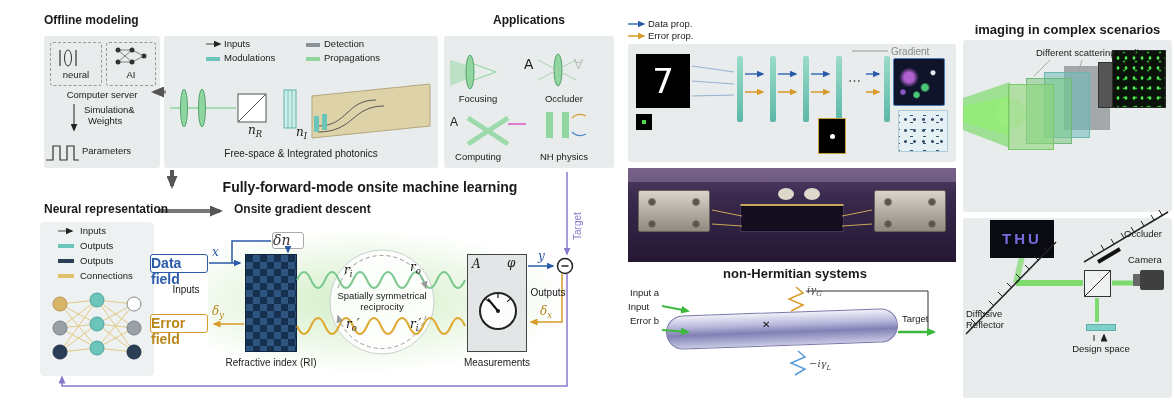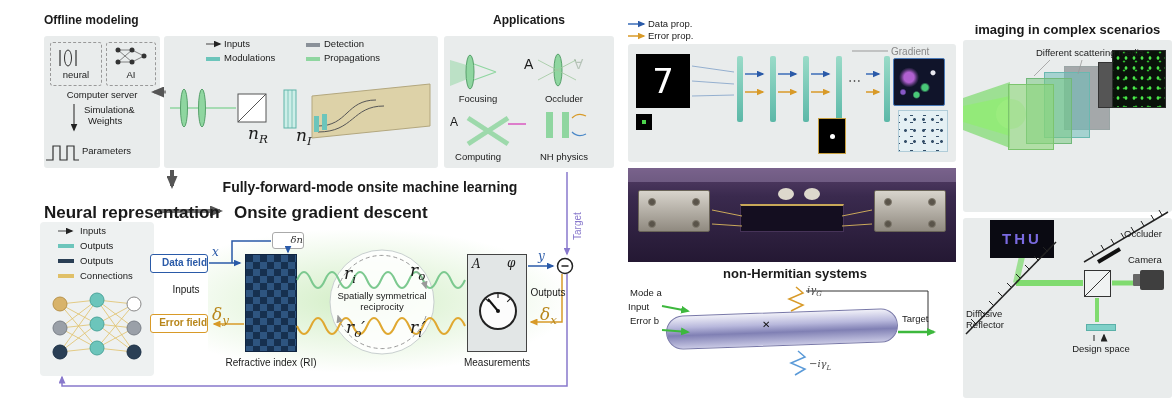--- a/index.html
+++ b/index.html
@@ -5,28 +5,28 @@
 *{margin:0;padding:0;box-sizing:border-box}
 html,body{background:#fff}
 body{font-family:"Liberation Sans",sans-serif;color:#1a1a1a}
 .fig{position:relative;width:1174px;height:403px;background:#fff;overflow:hidden;font-size:11px}
 .abs{position:absolute}
 .z0{z-index:0}.z1{z-index:1}.z2{z-index:2}.z3{z-index:3}
 .panel{background:#e9ecec;border-radius:3px}
 .t{position:absolute;z-index:4;white-space:nowrap;line-height:1.15}
 .b{font-weight:700}
 .c{text-align:center}
-.f9{font-size:9.5px}.f10{font-size:10px}.f11{font-size:17px}.f12{font-size:12px}
+.f9{font-size:9.5px}.f10{font-size:10px}.f11{font-size:12px}.f12{font-size:12px}
 .f13{font-size:13px}.f14{font-size:14px}
 .math{font-family:"DejaVu Serif",serif;font-style:italic}
 .cb{color:#2a5aa8}.cy{color:#b8861a}.cp{color:#8878cc}.cgr{color:#888}
 sub{font-size:70%}
 .dashbox{position:absolute;z-index:2;border:1px dashed #999;border-radius:3px}
 .sw{position:absolute;z-index:2}
-.fieldbox{position:absolute;z-index:2;background:#fff;border-radius:3px;text-align:right;font-size:10px;font-weight:700}
+.fieldbox{position:absolute;z-index:2;background:#fff;border-radius:3px;text-align:left;font-size:14px;font-weight:700}
 svg{display:block}
 </style>
 </head>
 <body>
 
 <div class="fig">
 
   <div class="abs z0 panel" style="left:44px;top:36px;width:116px;height:132px"></div>
   <div class="abs z0 panel" style="left:164px;top:36px;width:274px;height:132px"></div>
   <div class="abs z0 panel" style="left:444px;top:36px;width:170px;height:132px"></div>
@@ -296,20 +296,21 @@
   <div class="t f9" style="left:84px;top:105px">Simulation&amp;</div>
   <div class="t f9" style="left:88px;top:116px">Weights</div>
   <div class="t f9" style="left:82px;top:146px">Parameters</div>
 
   <div class="t f9" style="left:224px;top:39px">Inputs</div>
   <div class="t f9" style="left:224px;top:53px">Modulations</div>
   <div class="t f9" style="left:324px;top:39px">Detection</div>
   <div class="t f9" style="left:324px;top:53px">Propagations</div>
   <div class="t math f11" style="left:248px;top:124px"><span>n</span><sub>R</sub></div>
   <div class="t math f11" style="left:296px;top:126px"><span>n</span><sub>I</sub></div>
+  <div class="t f10 c" style="left:164px;top:148px;width:274px">Free-space &amp; Integrated photonics</div>
 
   <div class="t b f12 c" style="left:444px;top:14px;width:170px">Applications</div>
   <div class="t f14" style="left:524px;top:56px">A</div>
   <div class="t f14" style="left:574px;top:56px;opacity:.35;transform:rotate(180deg);color:#5a7a5a">A</div>
   <div class="t f12" style="left:450px;top:116px">A</div>
   <div class="t f9 c" style="left:448px;top:94px;width:60px">Focusing</div>
   <div class="t f9 c" style="left:534px;top:94px;width:60px">Occluder</div>
   <div class="t f9 c" style="left:445px;top:152px;width:66px">Computing</div>
   <div class="t f9 c" style="left:531px;top:152px;width:66px">NH physics</div>
 
@@ -337,21 +338,21 @@
   <div class="t f10 c" style="left:520px;top:287px;width:56px">Outputs</div>
   <div class="t math f11 cy" style="left:540px;top:305px"><span>δ</span><sub>x</sub></div>
   <div class="t f10 cp" style="left:572px;top:240px;transform:rotate(-90deg);transform-origin:0 0">Target</div>
 
   <div class="t f9" style="left:648px;top:19px">Data prop.</div>
   <div class="t f9" style="left:648px;top:31px">Error prop.</div>
   <div class="t f10 cgr" style="left:891px;top:46px">Gradient</div>
   <div class="t f13" style="left:848px;top:74px;color:#333">⋯</div>
 
   <div class="t b f13 c" style="left:710px;top:267px;width:170px">non-Hermitian systems</div>
-  <div class="t f9" style="left:630px;top:288px">Mode a</div>
+  <div class="t f9" style="left:630px;top:288px">Input a</div>
   <div class="t f9" style="left:628px;top:302px">Input</div>
   <div class="t f9" style="left:630px;top:316px">Error b</div>
   <div class="t f9" style="left:902px;top:314px">Target</div>
   <div class="t math f10" style="left:807px;top:284px;color:#444"><span>iγ</span><sub>G</sub></div>
   <div class="t math f10" style="left:809px;top:358px;color:#444"><span>−iγ</span><sub>L</sub></div>
   <div class="t f10" style="left:762px;top:319px;color:#111">✕</div>
 
   <div class="t b f13 c" style="left:963px;top:23px;width:209px">imaging in complex scenarios</div>
   <div class="t f9 c" style="left:1012px;top:48px;width:156px">Different scattering media</div>
   <div class="t f9" style="left:1124px;top:229px">Occluder</div>

